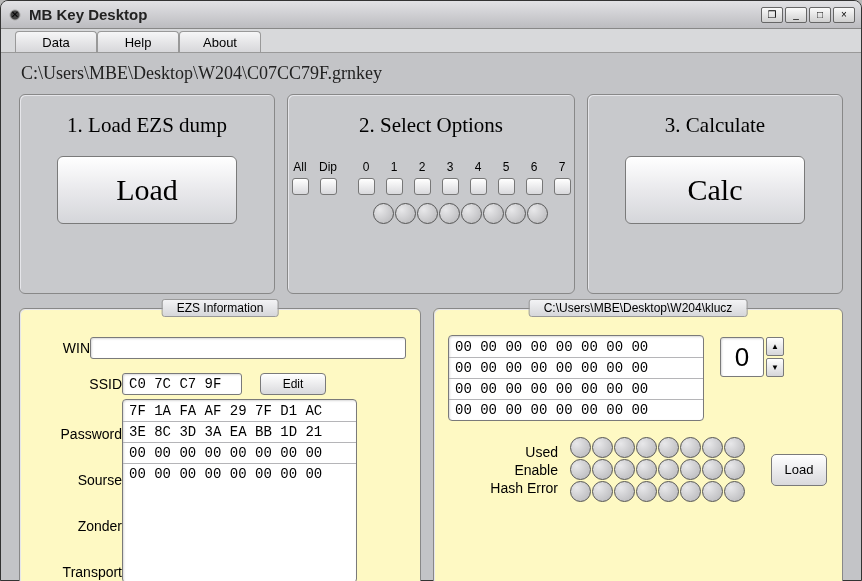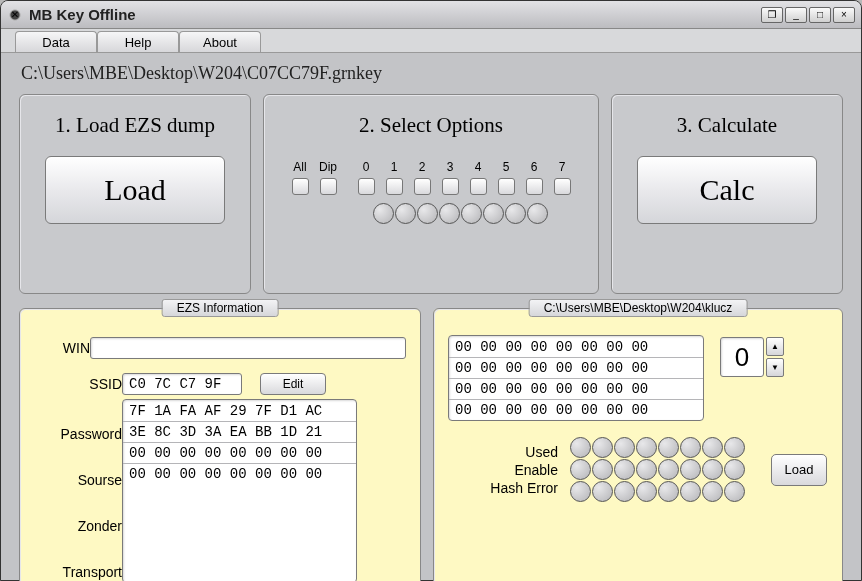--- a/index.html
+++ b/index.html
@@ -101,21 +101,21 @@
     position: relative;
   }
 
   .big-panel {
     flex: 1;
     height: 200px;
     display: flex;
     flex-direction: column;
     align-items: center;
     justify-content: flex-start;
-    padding: 12px 24px;
+    padding: 12px 0;
   }
   .big-panel-title {
     font-size: 21px;
     font-family: Georgia, 'Times New Roman', serif;
     margin: 6px 0 18px 0;
     text-align: center;
   }
   .big-button {
     width: 180px;
     height: 68px;
@@ -321,21 +321,21 @@
   .hex-labels-col .field-label { height:22px; display:flex; align-items:center; justify-content:flex-end;margin-top:24px; }
 
 </style>
 </head>
 <body>
 
 <div class="window">
 
   <div class="titlebar">
     <span class="title-icon">✕</span>
-    <span class="title-text">MB Key Offline</span>
+    <span class="title-text">MB Key Desktop</span>
     <span class="title-spacer"></span>
     <div class="title-buttons">
       <div class="title-btn">❐</div>
       <div class="title-btn">_</div>
       <div class="title-btn">□</div>
       <div class="title-btn">×</div>
     </div>
   </div>
 
   <div class="menubar">

